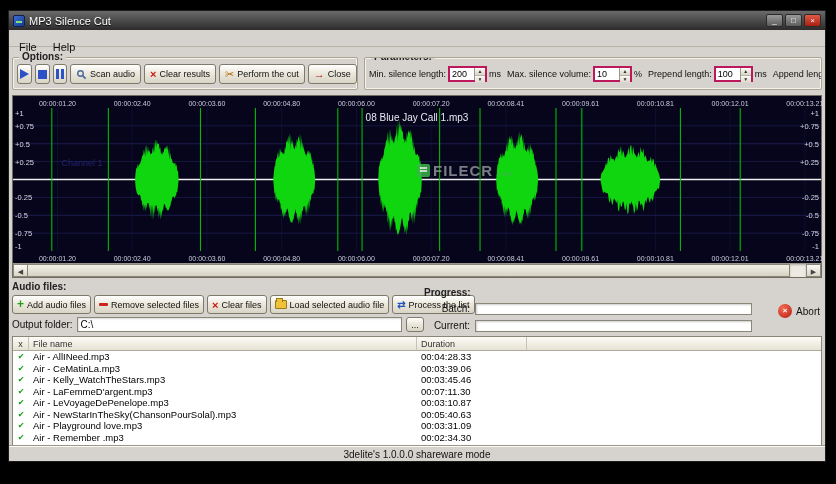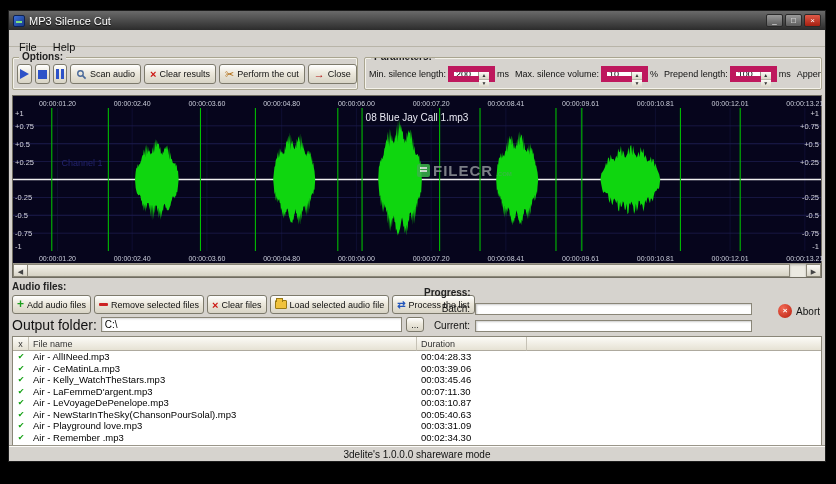--- a/index.html
+++ b/index.html
@@ -43,21 +43,21 @@
   .i-pause { display:flex; gap:2px; }
   .i-pause i { width:3px; height:10px; background:#2d52c8; display:block; }
   .glyph-red { color:#cc1511; font-weight:bold; font-size:11px; line-height:10px; }
   .glyph-scissors { color:#b06a10; font-size:11px; line-height:10px; }
   .glyph-exit { color:#b01010; font-weight:bold; font-size:11px; line-height:10px; }
   .glyph-arrows { color:#2255bb; font-weight:bold; font-size:10px; line-height:10px; }
   .icon-svg { width:11px; height:11px; flex:none; }
 
   .param-field { display:inline-flex; align-items:center; gap:2px; }
   .param-label, .param-unit { font-size:9px; color:#111; }
-  .spin { display:inline-flex; border:6px solid #be185d; background:#fde047; height:16px; }
+  .spin { display:inline-flex; border:2px solid #be185d; background:#fde047; height:16px; }
   .spin input { width:24px; border:none; outline:none; font-size:9px; padding:0 2px; background:#fff; color:#000; }
   .spin-btns { display:flex; flex-direction:column; width:11px; border-left:1px solid #9a968a; }
   .spin-btns span { flex:1; font-size:5px; line-height:7px; text-align:center; color:#333;
                     background:linear-gradient(#fbfaf6,#d9d5c7); border-bottom:1px solid #b9b5a9; }
   .spin-btns span:last-child { border-bottom:none; }
 
   
   .wave-panel { margin:1px 3px; height:183px; background:#06051c; border:1px solid #6f6c60; display:flex;
                 flex-direction:column; flex:none; }
   .ruler { height:12px; position:relative; flex:none; }
@@ -86,21 +86,21 @@
   .col-left { width:412px; flex:none; }
   .col-progress { flex:1; position:relative; padding-right:70px; }
   .section-label { font-size:10px; font-weight:bold; color:#222; height:13px; }
   .file-btn-row { display:flex; gap:3px; height:21px; align-items:center; }
   .file-btn-row .btn { height:19px; padding:1px 4px; }
   .i-plus { color:#1f9e1f; font-weight:bold; font-size:12px; line-height:9px; }
   .i-minus { width:9px; height:3px; background:#cc2222; border-radius:1px; display:inline-block; }
   .i-folder { width:12px; height:9px; background:#f0c23c; border:1px solid #9a7a14; border-radius:1px; position:relative; display:inline-block; }
   .i-folder::before { content:""; position:absolute; top:-3px; left:0; width:5px; height:3px; background:#f0c23c; border:1px solid #9a7a14; border-bottom:none; }
   .output-row { display:flex; align-items:center; gap:4px; height:19px; }
-  .out-label { font-size:14px; color:#111; flex:none; }
+  .out-label { font-size:10px; color:#111; flex:none; }
   .out-input { flex:1; height:15px; border:1px solid #8a8678; box-shadow:inset 1px 1px 2px rgba(0,0,0,.15);
                font-size:10px; padding:0 3px; background:#fff; color:#000; }
   .btn-browse { height:15px; width:18px; justify-content:center; padding:0; font-size:9px; }
   .prog-row { display:flex; align-items:center; gap:5px; height:17px; }
   .prog-label { width:46px; text-align:right; font-size:10px; color:#111; flex:none; }
   .pbar { flex:1; height:12px; background:#fff; border:1px solid #8a8678; box-shadow:inset 1px 1px 2px rgba(0,0,0,.2); }
   .abort-btn { position:absolute; right:2px; top:17px; background:none; border:none; display:flex; align-items:center;
                gap:4px; font-size:10px; color:#111; cursor:default; }
   .i-abort { width:14px; height:14px; border-radius:50%; background:radial-gradient(circle at 35% 30%, #f26a55, #b81c0c);
              color:#fff; font-size:8px; font-weight:bold; line-height:14px; text-align:center; display:inline-block; }

